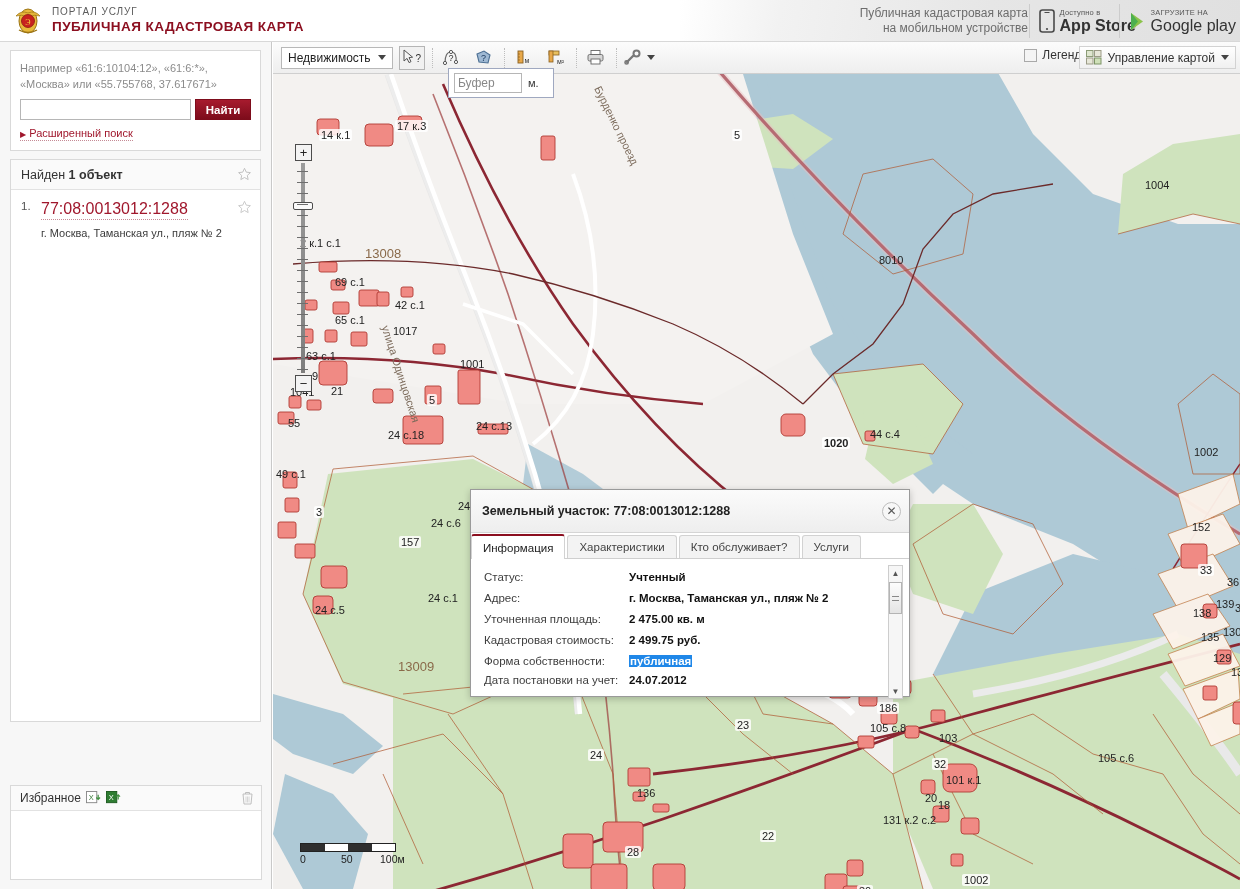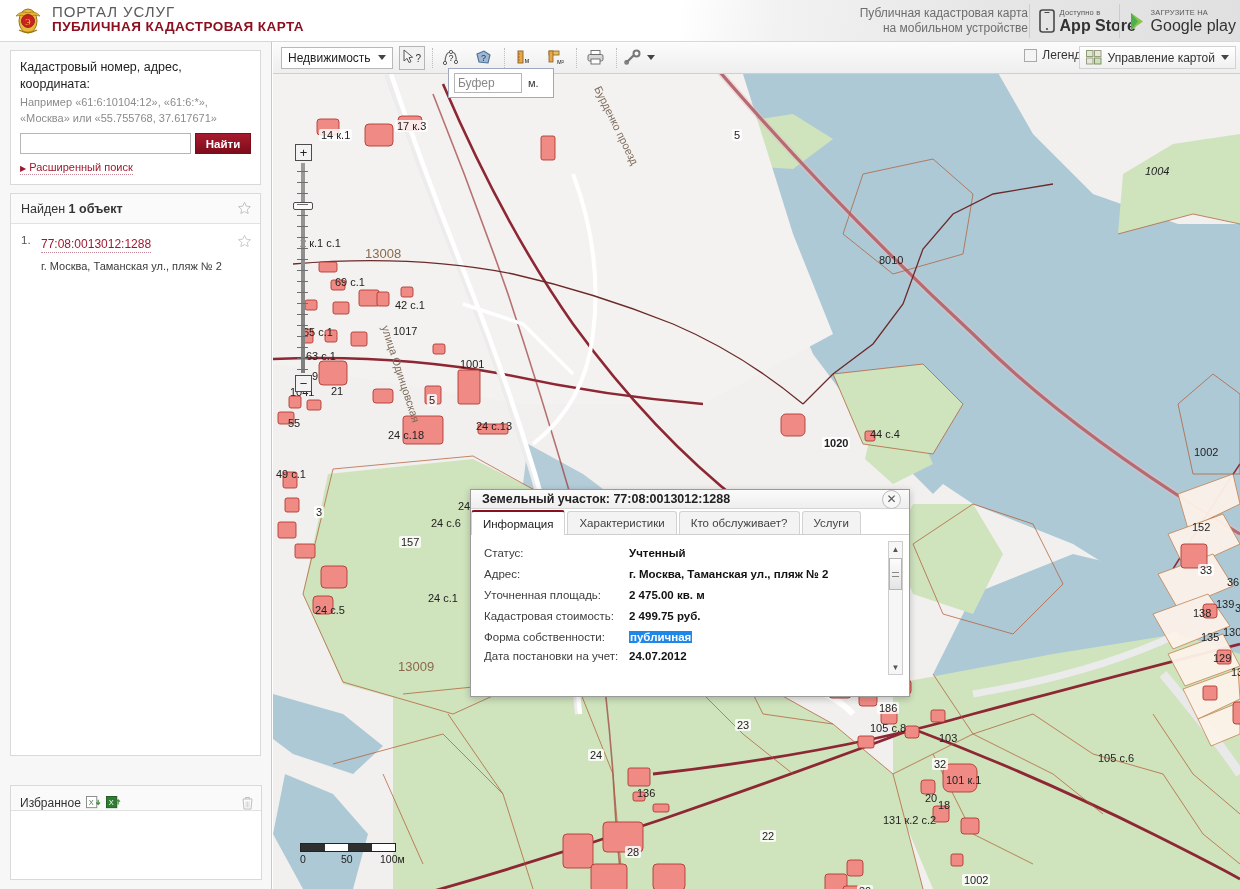--- a/index.html
+++ b/index.html
@@ -20,21 +20,21 @@
   }
   #header-grad {
     position: absolute; right: 0; top: 0; width: 560px; height: 42px;
     background: linear-gradient(100deg, #ffffff 0%, #f2f2f2 18%, #e6e6e6 55%, #e0e0e0 100%);
   }
   #logo {
     position: absolute; left: 11px; top: 4px; width: 34px; height: 34px;
   }
   #brand { position: absolute; left: 52px; top: 6px; }
   #brand .sub {
-    font-size: 15px; color: #5b5b5b; letter-spacing: .9px;
+    font-size: 10px; color: #5b5b5b; letter-spacing: .9px;
     text-transform: uppercase; line-height: 12px;
   }
   #brand .main {
     font-size: 13.5px; color: #8c0f20; font-weight: bold;
     letter-spacing: .45px; line-height: 16px; margin-top: 1px;
   }
   #mobile-text {
     position: absolute; right: 212px; top: 6px; width: 250px;
     text-align: right; font-size: 12px; color: #6d6d6d; line-height: 15px;
   }
@@ -87,32 +87,32 @@
   }
   #results-head .label { font-size: 12.5px; color: #333; flex: 1; }
   #results-head .label b { font-weight: bold; }
   .star-icon { width: 15px; height: 15px; cursor: pointer; opacity: .55; }
   #result-item {
     display: flex; padding: 10px 8px 8px 10px; gap: 6px; align-items: flex-start;
   }
   #result-item .num { font-size: 11.5px; color: #555; width: 14px; }
   #result-item .body { flex: 1; }
   #result-cad {
-    font-size: 12px; color: #a0172c; border-bottom: 1px dotted #c58a95;
+    font-size: 16px; color: #a0172c; border-bottom: 1px dotted #c58a95;
     display: inline-block; cursor: pointer; padding-bottom: 1px;
   }
   #result-addr { font-size: 11px; color: #3a3a3a; margin-top: 6px; line-height: 14px; }
 
   #fav-panel {
     position: absolute; left: 10px; bottom: 9px; width: 252px; height: 95px;
     background: #ffffff; border: 1px solid #d9d9d9;
   }
   #fav-head {
     height: 25px; border-bottom: 1px solid #e2e2e2; background: #fafafa;
-    display: flex; align-items: flex-end; padding: 0 7px 0 9px; gap: 5px;
+    display: flex; align-items: center; padding: 0 7px 0 9px; gap: 5px;
   }
   #fav-head .label { font-size: 12px; color: #333; }
   .xls-icon { width: 15px; height: 14px; cursor: pointer; }
   #fav-head .spacer { flex: 1; }
   .trash-icon { width: 13px; height: 14px; opacity: .45; cursor: pointer; }
 
   
   #map-area {
     position: absolute; left: 273px; top: 42px; width: 967px; height: 847px;
     overflow: hidden; background: #f2f0ee;
@@ -193,21 +193,21 @@
   #scale-labels { position: relative; height: 14px; margin-top: 1px; width: 120px; }
   #scale-labels span { position: absolute; font-size: 10.5px; color: #222; }
 
   
   #info-popup {
     position: absolute; left: 470px; top: 447px; width: 440px; height: 208px;
     background: #ffffff; border: 1px solid #9a9a9a; z-index: 60;
     box-shadow: 0 2px 7px rgba(0,0,0,.22);
   }
   #info-title-bar {
-    height: 19px; background: linear-gradient(#fbfbfb,#eeeeee);
+    height: 43px; background: linear-gradient(#fbfbfb,#eeeeee);
     border-bottom: 1px solid #d5d5d5; display: flex; align-items: center; padding: 0 8px 0 11px;
   }
   #info-title { flex: 1; font-size: 12.5px; font-weight: bold; color: #222; }
   #info-close {
     width: 19px; height: 19px; border-radius: 50%; border: 1px solid #bdbdbd;
     background: #f7f7f7; display: flex; align-items: center; justify-content: center;
     font-size: 12px; color: #555; cursor: pointer; line-height: 1;
   }
   #info-tabs {
     display: flex; align-items: flex-end; height: 26px; 
@@ -302,21 +302,20 @@
       <div>
         <div class="txt1">ЗАГРУЗИТЕ НА</div>
         <div class="txt2 gp">Google play</div>
       </div>
     </div>
   </div>
 
   <div id="sidebar">
 
     <div id="search-panel">
-      <div class="search-title">Кадастровый номер, адрес, координата:</div>
       <div class="search-hint">Например «61:6:10104:12», «61:6:*»,</div>
       <div class="search-hint">«Москва» или «55.755768, 37.617671»</div>
       <div id="search-row">
         <input id="search-input" type="text" value="" placeholder="" style="">
         <button id="find-button">Найти</button>
       </div>
       <div id="adv-search">
         <span class="tri">▶</span><span>Расширенный поиск</span>
       </div>
     </div>
@@ -619,28 +618,28 @@
             <rect x="1190" y="856" width="24" height="22" rx="3"></rect>
             <rect x="1222" y="840" width="18" height="20" rx="3"></rect>
           </g>
         </g>
       </svg>
 
       <div id="map-labels">
           <div class="mlabel boxed" style="left: 46px; top: 55px;">14 к.1</div>
           <div class="mlabel boxed" style="left: 122px; top: 46px;">17 к.3</div>
           <div class="mlabel boxed" style="left: 459px; top: 55px;">5</div>
-          <div class="mlabel " style="left: 872px; top: 91px; font-style: italic;">1004</div>
+          <div class="mlabel " style="left: 872px; top: 105px;">1004</div>
           <div class="mlabel " style="left: 606px; top: 180px;">8010</div>
           <div class="mlabel " style="left: 27px; top: 163px;">2 к.1 с.1</div>
           <div class="mlabel big" style="left: 92px; top: 172px;">13008</div>
           <div class="mlabel " style="left: 122px; top: 225px;">42 с.1</div>
           <div class="mlabel " style="left: 62px; top: 202px;">69 с.1</div>
           <div class="mlabel " style="left: 120px; top: 251px;">1017</div>
-          <div class="mlabel " style="left: 30px; top: 240px; margin-top: 12px;">65 с.1</div>
+          <div class="mlabel " style="left: 62px; top: 240px;">65 с.1</div>
           <div class="mlabel " style="left: 33px; top: 276px;">63 с.1</div>
           <div class="mlabel " style="left: 17px; top: 312px;">1041</div>
           <div class="mlabel " style="left: 58px; top: 311px;">21</div>
           <div class="mlabel " style="left: 39px; top: 296px;">9</div>
           <div class="mlabel " style="left: 187px; top: 284px;">1001</div>
           <div class="mlabel boxed" style="left: 154px; top: 320px;">5</div>
           <div class="mlabel " style="left: 15px; top: 343px;">55</div>
           <div class="mlabel " style="left: 203px; top: 346px;">24 с.13</div>
           <div class="mlabel " style="left: 115px; top: 355px;">24 с.18</div>
           <div class="mlabel boxed" style="left: 549px; top: 363px; font-weight: bold;">1020</div>

